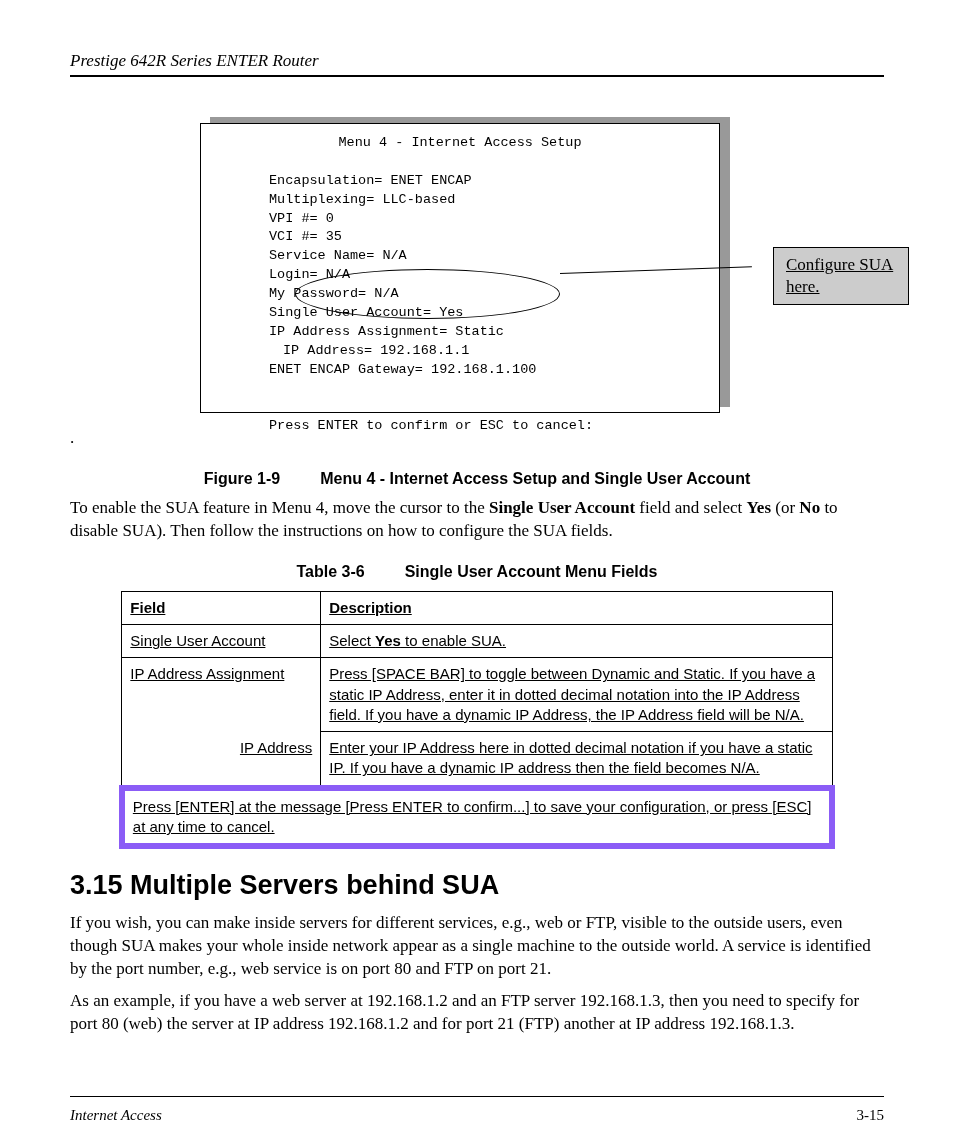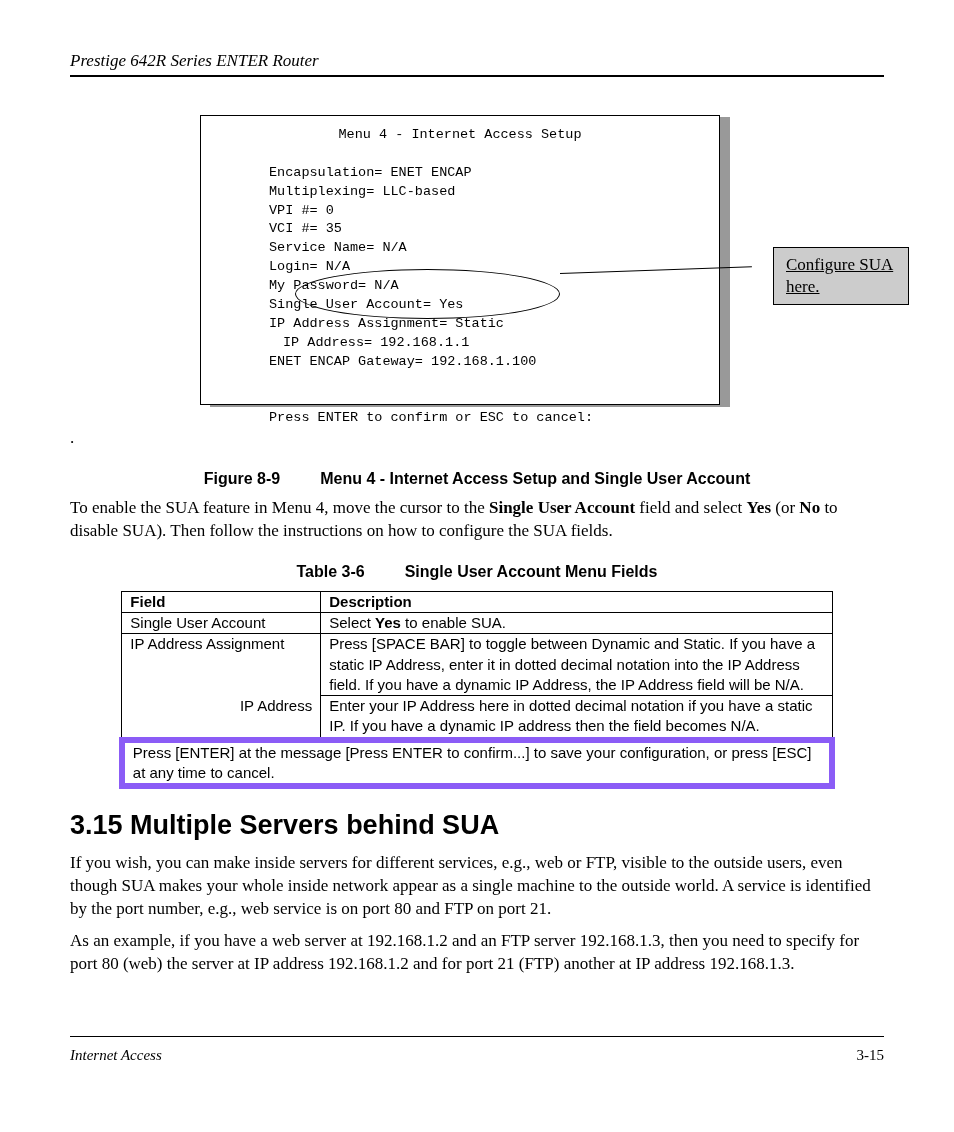--- a/index.html
+++ b/index.html
@@ -28,21 +28,21 @@
     position: absolute;
     left: 140px;
     top: 10px;
     width: 520px;
     height: 290px;
     background: #999;
   }
   .terminal {
     position: absolute;
     left: 130px;
-    top: 8px;
+    top: 16px;
     width: 520px;
     height: 290px;
     background: #fff;
     border: 1.5px solid #000;
     box-sizing: border-box;
     font-family: "Courier New", Courier, monospace;
     font-size: 13.5px;
     padding: 10px 18px;
     line-height: 1.4;
   }
@@ -100,24 +100,25 @@
   .body-text { margin: 6px 0 10px 0; }
   .table1 {
     border-collapse: collapse;
     width: 88%;
     margin: 4px auto 18px auto;
     font-family: Arial, Helvetica, sans-serif;
     font-size: 15px;
   }
   .table1 th, .table1 td {
     border: 1px solid #000;
-    padding: 0 8px;
+    padding: 6px 8px;
     vertical-align: top;
     text-align: left;
     font-weight: normal;
+    text-decoration: underline;
   }
   .table1 th { font-weight: bold; }
   .table1 .ipaddr-cell {
     border-top: none;
     text-align: right;
     padding-right: 8px;
     vertical-align: top;
   }
   .table1 .ipassign-cell { border-bottom: none; }
   .table1 .span-row td {
@@ -164,21 +165,21 @@
     <br><br>
     <div class="ind1">Press ENTER to confirm or ESC to cancel:</div>
   </div>
   <div class="ellipse"></div>
   <div class="arrow-line"></div>
   <div class="callout-box">Configure SUA here.</div>
 </div>
 <div class="dot-after">.</div>
 
 <div class="fig-caption">
-  <span class="num">Figure 8-9</span><span>Menu 4 - Internet Access Setup and Single User Account</span>
+  <span class="num">Figure 1-9</span><span>Menu 4 - Internet Access Setup and Single User Account</span>
 </div>
 
 <div class="body-text">
   <span>To enable the SUA feature in Menu 4, move the cursor to the </span><b>Single User Account</b><span> field and select </span><b>Yes</b><span> (or </span><b>No</b><span> to disable SUA). Then follow the instructions on how to configure the SUA fields.</span>
 </div>
 
 <div class="tbl-caption">
   <span class="num">Table 3-6</span><span>Single User Account Menu Fields</span>
 </div>
 

